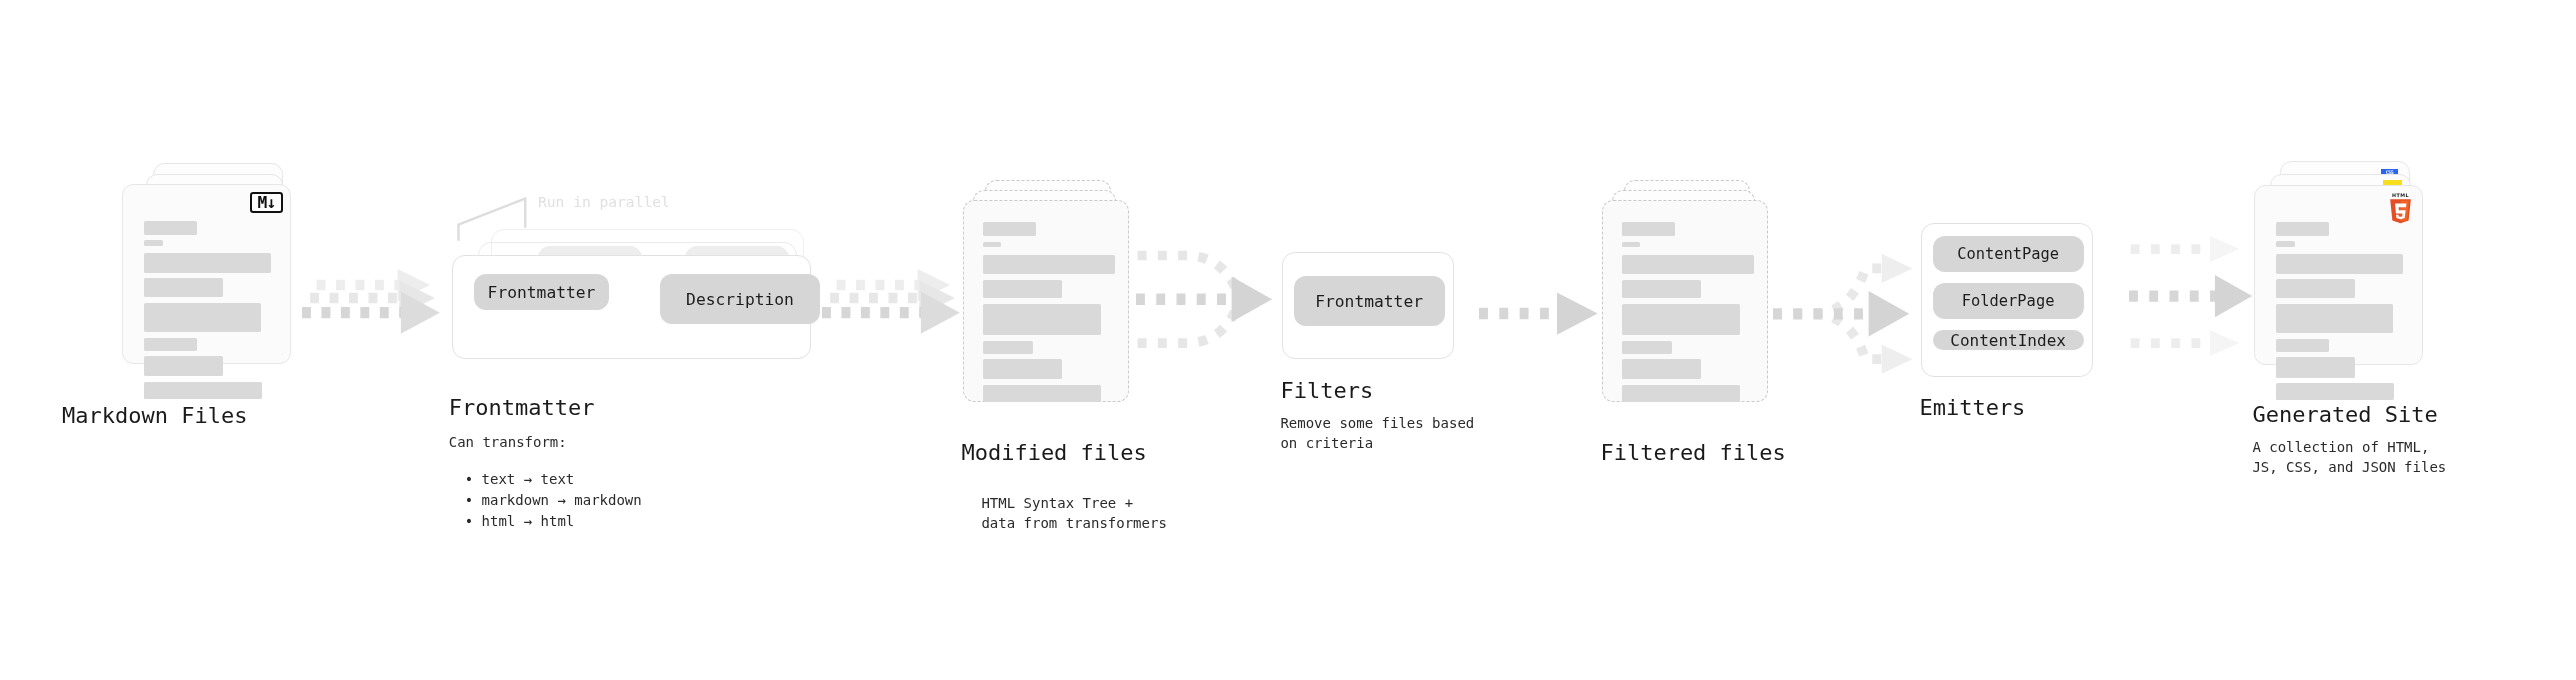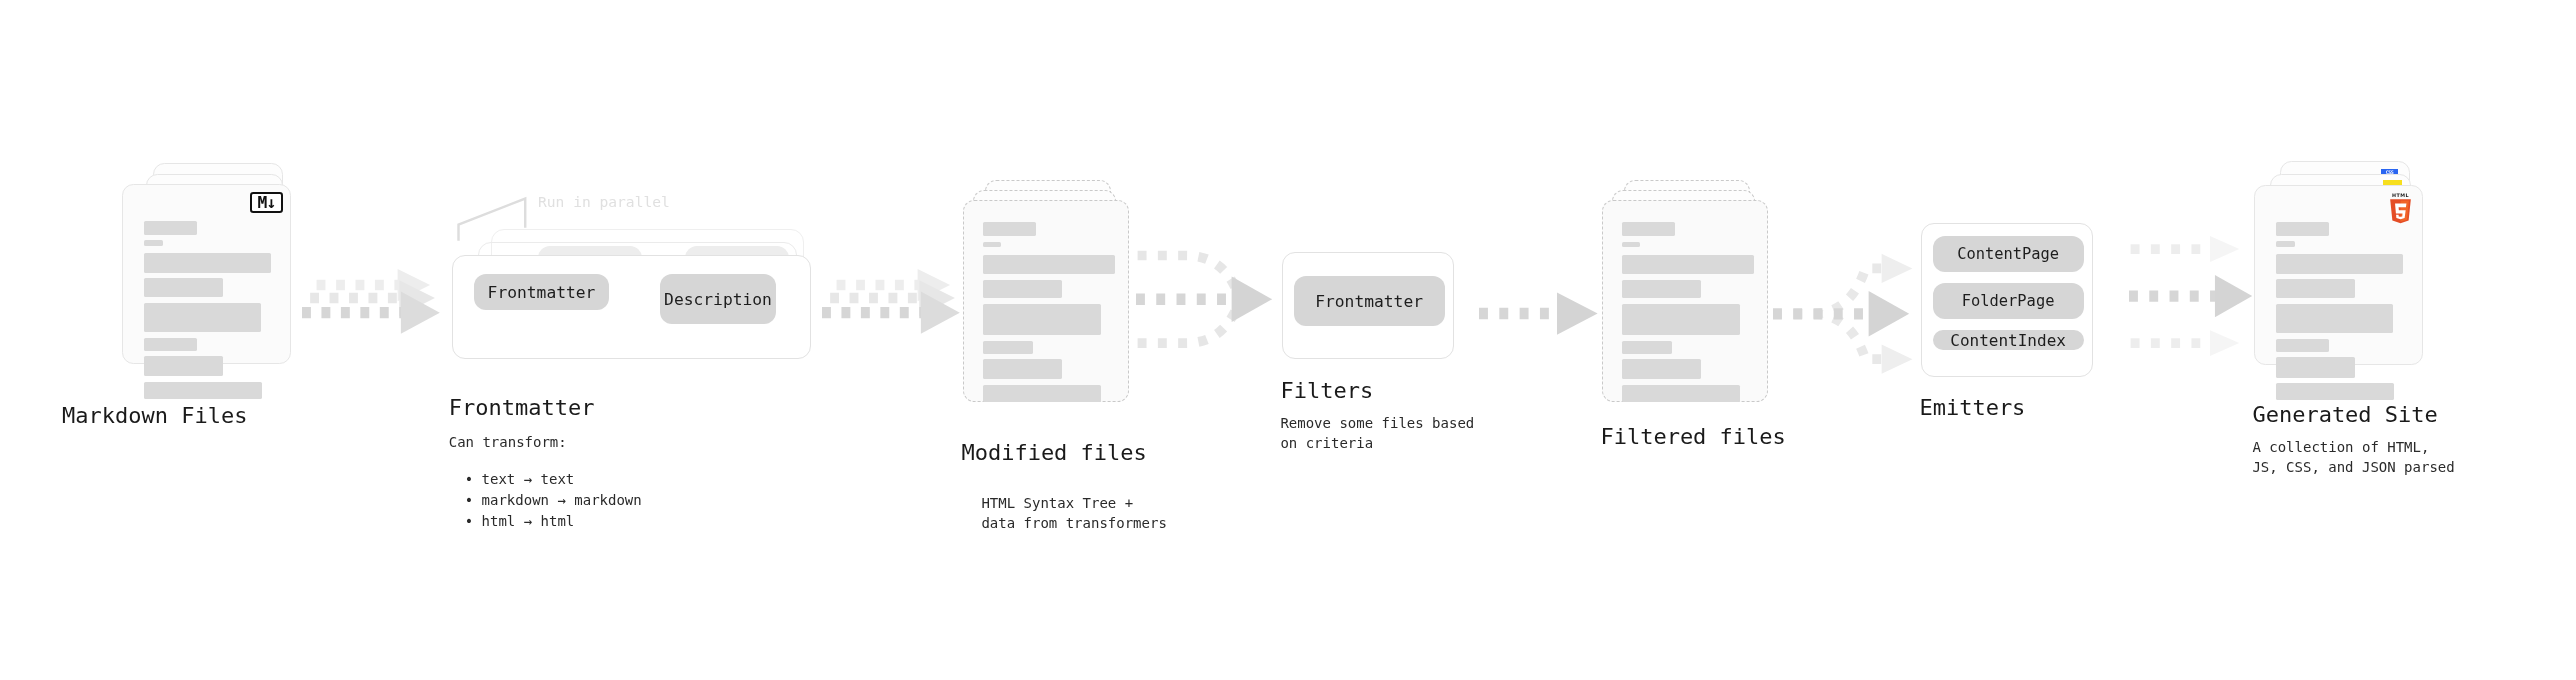--- a/index.html
+++ b/index.html
@@ -200,21 +200,21 @@
       </g>
       <polygon points="50,25 60,30 50,35" fill="#e4e4e4"></polygon>
       <g fill="none" stroke="#cfcfcf" stroke-width="2.5">
         <line x1="2" y1="50" x2="52" y2="50"></line>
       </g>
       <polygon points="50,45 61,50 50,55" fill="#cfcfcf"></polygon>
     </svg>
 
     <div class="stagebox" style="left:0px; top:63px; width:359px; height:104px;">
       <div class="chip" style="left:21px; top:18px; width:135px; height:36px;">Frontmatter</div>
-      <div class="chip" style="left:207px; top:18px; width:116px; height:50px;">Description</div>
+      <div class="chip" style="left:207px; top:18px; width:160px; height:50px;">Description</div>
     </div>
 
     <div class="title" style="left:-3.3px; top:203px;">Frontmatter</div>
 
     <div class="sublabel" style="left:-3.3px; top:240px;">
       <div>Can transform:</div>
       <ul class="bullets">
         <li>text → text</li>
         <li>markdown → markdown</li>
         <li>html → html</li>
@@ -296,21 +296,21 @@
       <div class="bar" style="left:18.7px; top:21px; width:53px; height:14px;"></div>
       <div class="bar" style="left:18.7px; top:41px; width:18.7px; height:5.7px;"></div>
       <div class="bar" style="left:18.7px; top:54px; width:132px; height:19.5px;"></div>
       <div class="bar" style="left:18.7px; top:79px; width:79px; height:18.7px;"></div>
       <div class="bar" style="left:18.7px; top:103px; width:118px; height:31px;"></div>
       <div class="bar" style="left:18.7px; top:140px; width:50px; height:13px;"></div>
       <div class="bar" style="left:18.7px; top:158px; width:79px; height:20.3px;"></div>
       <div class="bar" style="left:18.7px; top:184px; width:118px; height:17px;"></div>
     </div>
 
-    <div class="title" style="left:-1.6px; top:244px;">Filtered files</div>
+    <div class="title" style="left:-1.6px; top:260px;">Filtered files</div>
   </div>
 
   <div class="abs" style="left:1773px; top:244px; width:154px; height:138px;">
     <svg width="154" height="138" viewBox="0 0 190 170">
       <path d="M0 86 H48 Q96 86 114 30 H138" fill="none" stroke="#e8e8e8" stroke-width="12" stroke-dasharray="11 14"></path>
       <polygon points="134,12 172,30 134,48" fill="#eeeeee"></polygon>
       <path d="M0 86 H48 Q96 86 114 142 H138" fill="none" stroke="#e8e8e8" stroke-width="12" stroke-dasharray="11 14"></path>
       <polygon points="134,124 172,142 134,160" fill="#eeeeee"></polygon>
       <line x1="0" y1="86" x2="122" y2="86" stroke="#d6d6d6" stroke-width="14" stroke-dasharray="11 14"></line>
       <polygon points="118,58 168,86 118,114" fill="#d4d4d4"></polygon>
@@ -364,17 +364,17 @@
       <div class="bar" style="left:21px; top:68px; width:127px; height:19.5px;"></div>
       <div class="bar" style="left:21px; top:93px; width:79px; height:18.7px;"></div>
       <div class="bar" style="left:21px; top:118px; width:117px; height:29px;"></div>
       <div class="bar" style="left:21px; top:153px; width:53px; height:13px;"></div>
       <div class="bar" style="left:21px; top:171px; width:79px; height:20.3px;"></div>
       <div class="bar" style="left:21px; top:197px; width:118px; height:17px;"></div>
     </div>
 
     <div class="title" style="left:-1.6px; top:241px;">Generated Site</div>
     <div class="caption" style="left:-1.6px; top:276px; width:260px;">A collection of HTML,
-JS, CSS, and JSON parsed</div>
+JS, CSS, and JSON files</div>
   </div>
 
 </div>
 
 
 </body></html>

